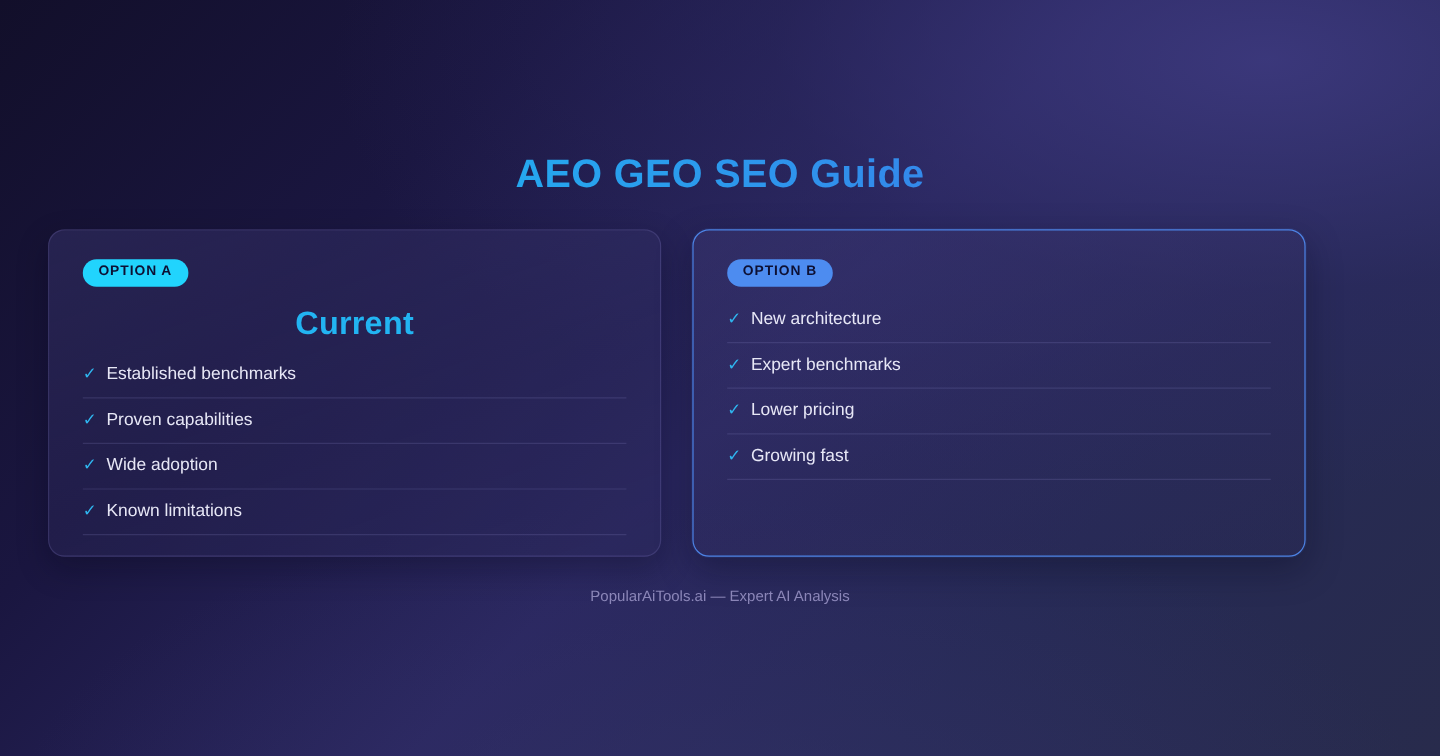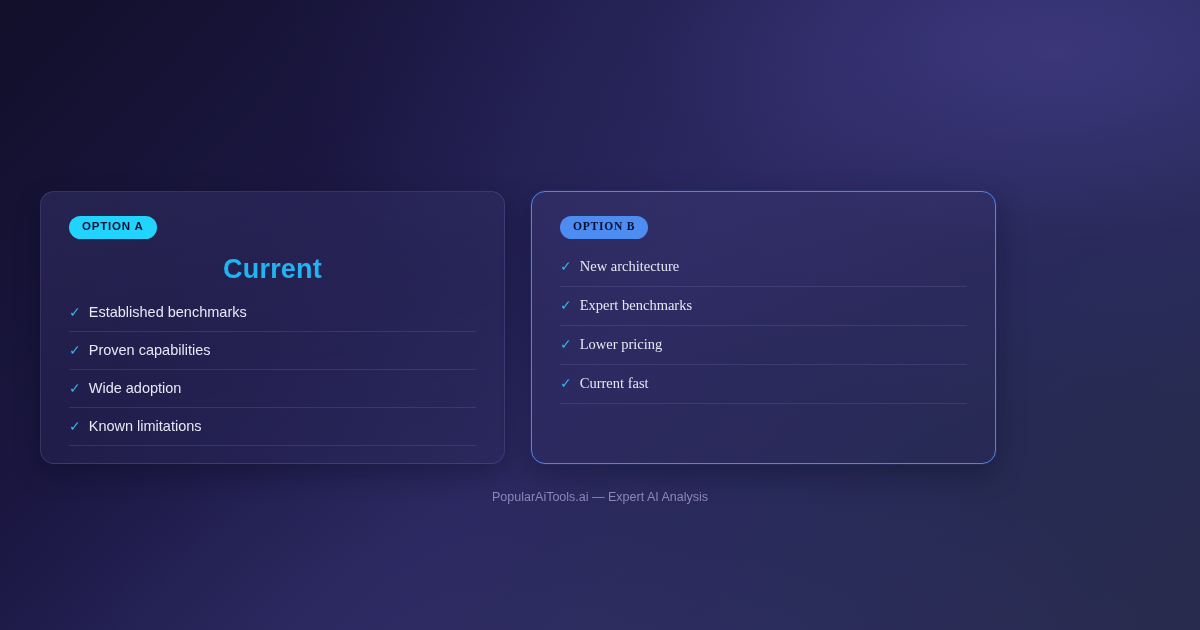--- a/index.html
+++ b/index.html
@@ -38,42 +38,41 @@
     -webkit-background-clip: text;
     background-clip: text;
     color: transparent;
     -webkit-text-fill-color: transparent;
   }
 
   .cards {
     position: absolute;
     top: 191px;
     left: 40px;
-    width: 956px;
+    width: 1048px;
     height: 273px;
     display: flex;
     gap: 26px;
   }
 
   .card {
     position: relative;
     flex: 1 1 0;
     box-sizing: border-box;
     border-radius: 14px;
     padding: 24px 28px 0 28px;
     background: linear-gradient(162deg, rgba(62,58,118,0.42) 0%, rgba(48,45,96,0.34) 55%, rgba(42,40,86,0.30) 100%);
   }
   .card.plain {
     border: 1px solid rgba(108,104,170,0.30);
     box-shadow: 0 10px 26px rgba(8,6,24,0.30);
   }
   .card.highlight {
     border: 1px solid #4d84e6;
     box-shadow: 0 0 0 1px rgba(77,132,230,0.10), 0 10px 28px rgba(10,8,30,0.34);
-    font-family: Liberation Serif, serif;
   }
 
   .badge {
     display: inline-block;
     padding: 5px 13px 6px 13px;
     border-radius: 999px;
     font-size: 11.5px;
     font-weight: bold;
     letter-spacing: 0.8px;
     color: #0d1033;
@@ -121,20 +120,21 @@
     text-align: center;
     font-size: 12.5px;
     color: #8b86b8;
   }
 </style>
 </head>
 <body>
 
 <div class="stage">
 
+  <div class="title">AEO GEO SEO Guide</div>
 
   <div class="cards">
 
     <div class="card plain">
       <span class="badge cyan">OPTION A</span>
       <div class="card-heading">Current</div>
       <ul class="feature-list">
         <li class="feature-item">
           <span class="check-icon">✓</span>
           <span>Established benchmarks</span>
@@ -164,21 +164,21 @@
         <li class="feature-item">
           <span class="check-icon">✓</span>
           <span>Expert benchmarks</span>
         </li>
         <li class="feature-item">
           <span class="check-icon">✓</span>
           <span>Lower pricing</span>
         </li>
         <li class="feature-item">
           <span class="check-icon">✓</span>
-          <span>Current fast</span>
+          <span>Growing fast</span>
         </li>
       </ul>
     </div>
 
   </div>
 
   <div class="footer">PopularAiTools.ai — Expert AI Analysis</div>
 
 </div>
 

